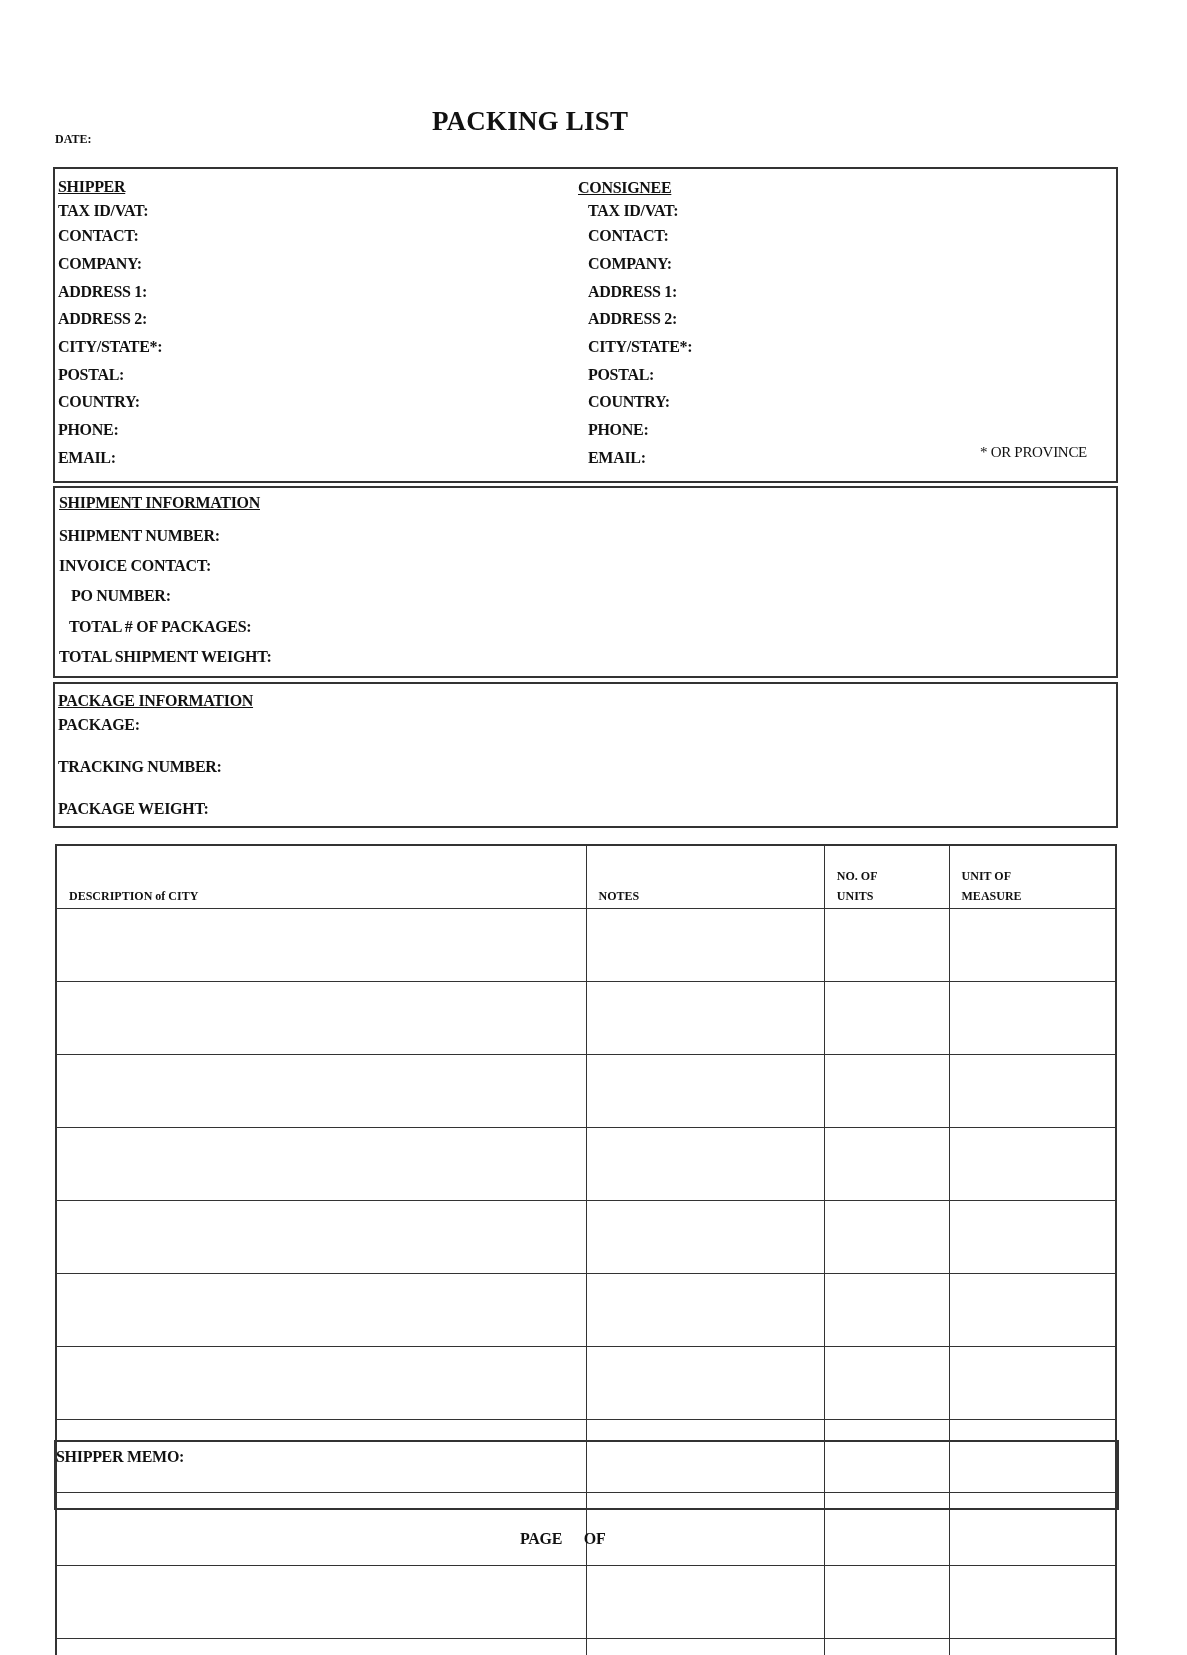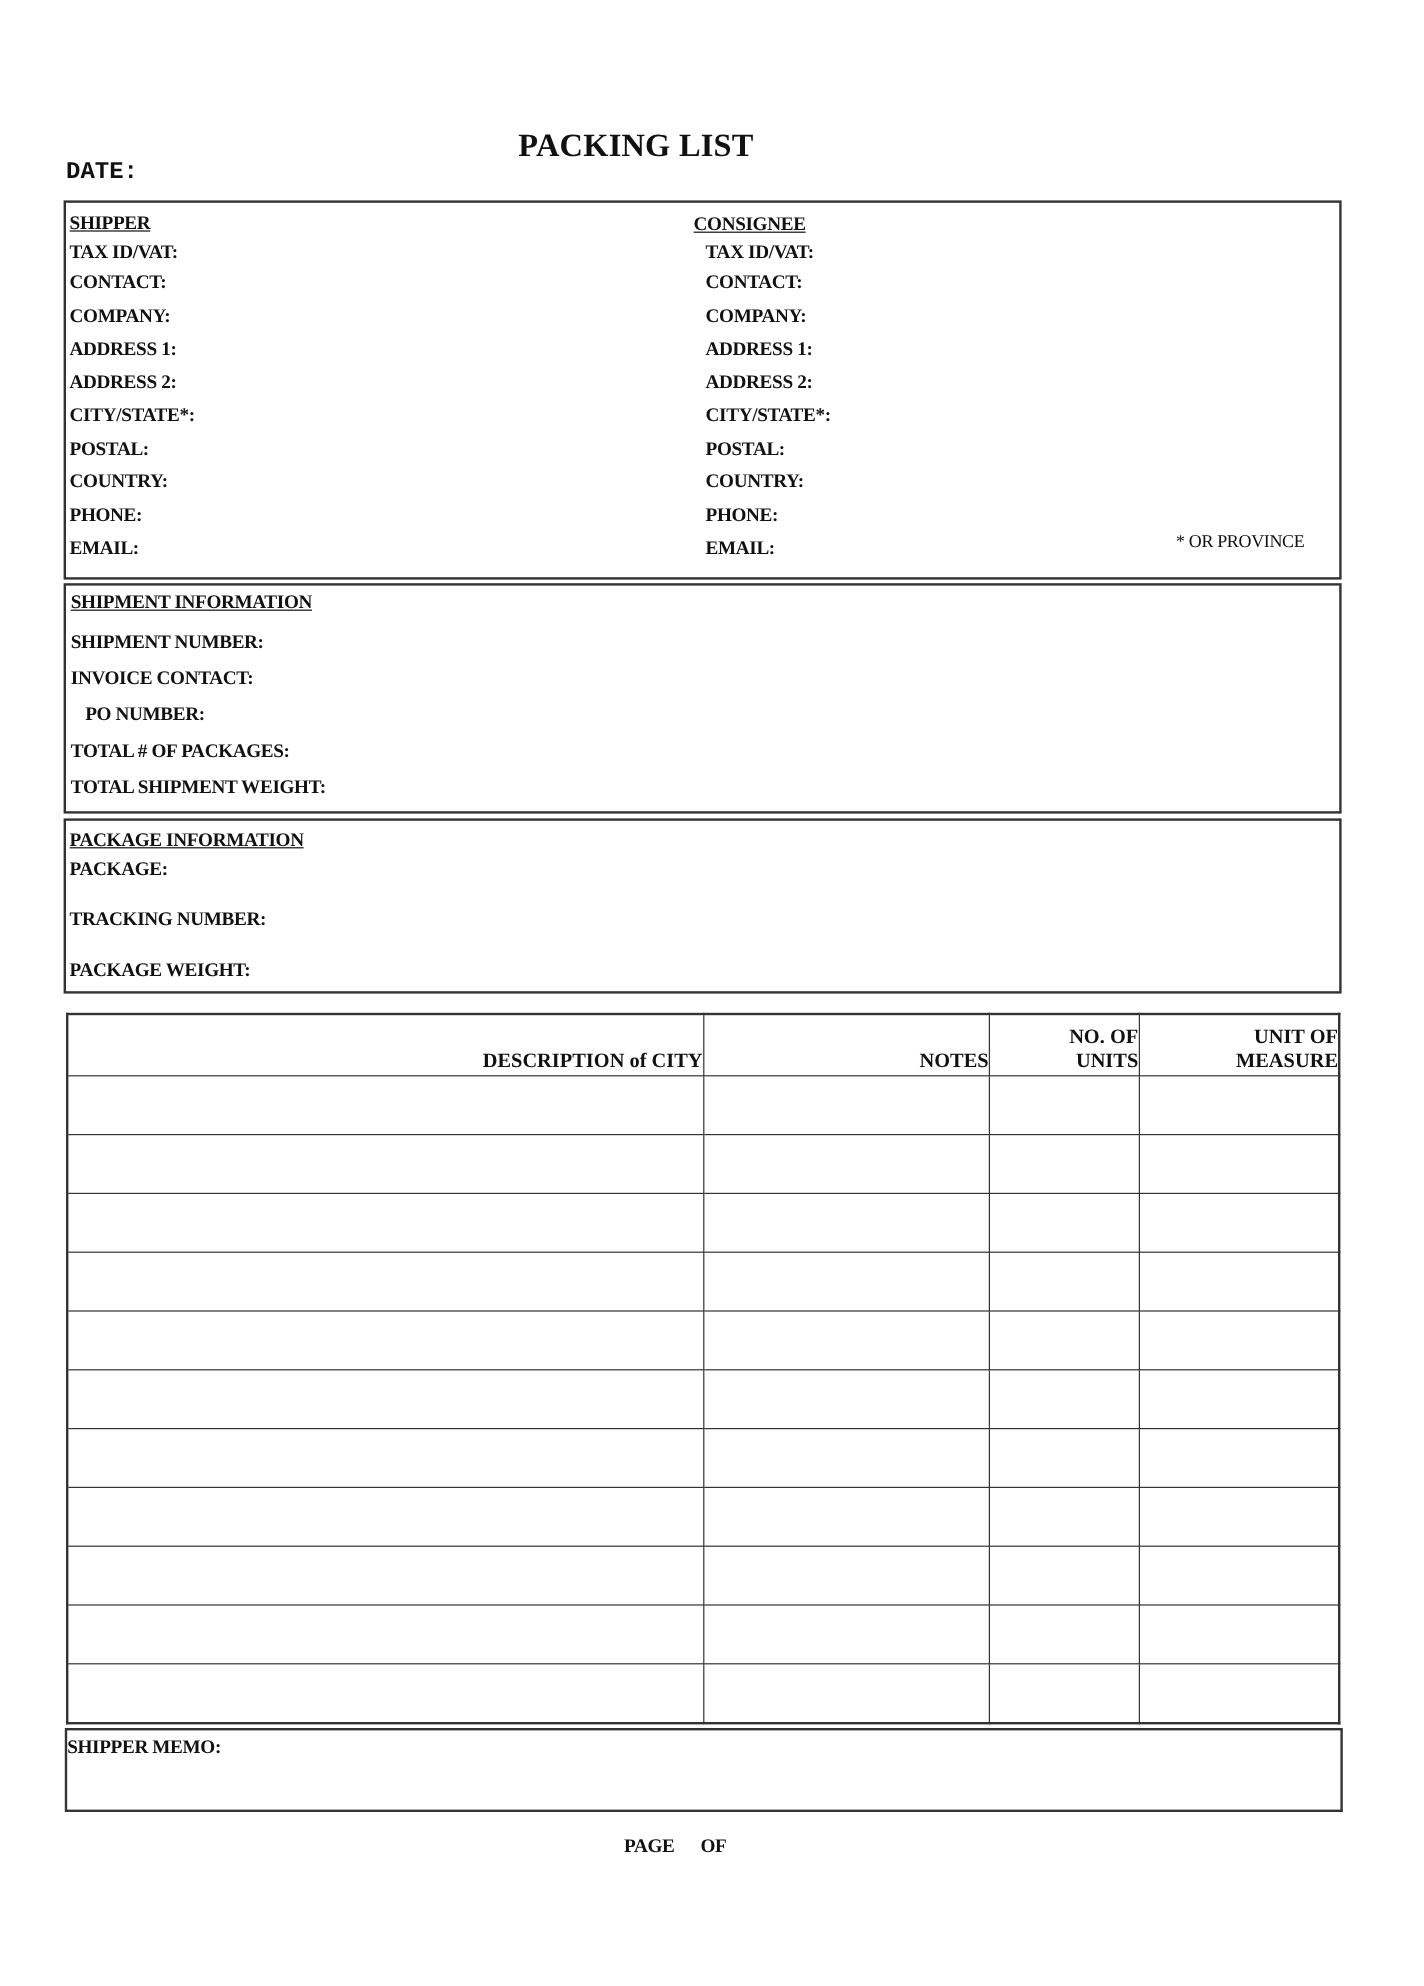--- a/index.html
+++ b/index.html
@@ -1,25 +1,25 @@
 <!DOCTYPE html>
 <html><head>
 <meta charset="utf-8">
 <style>
   html,body{margin:0;padding:0;background:#fff;}
   body{width:1187px;height:1655px;position:relative;font-family:"Liberation Serif","DejaVu Serif",serif;color:#111;font-weight:bold;}
   .abs{position:absolute;}
   .title{left:0;width:1060px;text-align:center;top:106px;font-size:27px;letter-spacing:0.2px;}
-  .date{left:55px;top:132px;font-size:20px;font-family:Liberation Mono, monospace;}
+  .date{left:55px;top:132px;font-size:12px;}
   .box{position:absolute;border:2px solid #333;box-sizing:border-box;}
   .lbl{position:absolute;font-size:16px;white-space:nowrap;letter-spacing:-0.3px;}
   .hdr{text-decoration:underline;}
   .note{font-weight:normal;font-size:15px;}
   table.goods{position:absolute;left:55px;top:844px;width:1062px;height:584px;border-collapse:collapse;border:2px solid #333;}
-  table.goods th,table.goods td{border:1.5px solid #333;font-size:17px;text-align:right;padding:0;}
+  table.goods th,table.goods td{border:1.5px solid #333;font-size:12px;text-align:left;padding:12px;}
   table.goods th{height:48px;line-height:20px;vertical-align:bottom;padding-bottom:2px;}
   table.goods td{height:48px;}
   .memo-lbl{left:56px;top:1448px;font-size:16px;}
   .page{left:520px;top:1530px;font-size:16px;word-spacing:18px;}
 </style>
 </head>
 <body>
 
 <div class="abs title">PACKING LIST</div>
 <div class="abs date">DATE:</div>
@@ -48,21 +48,21 @@
 <div class="lbl" style="left:588px;top:393px;">COUNTRY:</div>
 <div class="lbl" style="left:588px;top:421px;">PHONE:</div>
 <div class="lbl" style="left:588px;top:449px;">EMAIL:</div>
 <div class="lbl note" style="left:980px;top:444px;">* OR PROVINCE</div>
 
 <div class="box" style="left:53px;top:486px;width:1065px;height:192px;"></div>
 <div class="lbl hdr" style="left:59px;top:480px;margin-top:14px;">SHIPMENT INFORMATION</div>
 <div class="lbl" style="left:59px;top:527px;">SHIPMENT NUMBER:</div>
 <div class="lbl" style="left:59px;top:557px;">INVOICE CONTACT:</div>
 <div class="lbl" style="left:59px;top:587px;margin-left:12px;">PO NUMBER:</div>
-<div class="lbl" style="left:59px;top:618px;text-align:right;">TOTAL # OF PACKAGES:</div>
+<div class="lbl" style="left:69px;top:618px;text-align:right;">TOTAL # OF PACKAGES:</div>
 <div class="lbl" style="left:59px;top:648px;">TOTAL SHIPMENT WEIGHT:</div>
 
 <div class="box" style="left:53px;top:682px;width:1065px;height:146px;"></div>
 <div class="lbl hdr" style="left:58px;top:692px;">PACKAGE INFORMATION</div>
 <div class="lbl" style="left:58px;top:716px;">PACKAGE:</div>
 <div class="lbl" style="left:58px;top:758px;">TRACKING NUMBER:</div>
 <div class="lbl" style="left:58px;top:800px;">PACKAGE WEIGHT:</div>
 
 <table class="goods">
   <colgroup>

